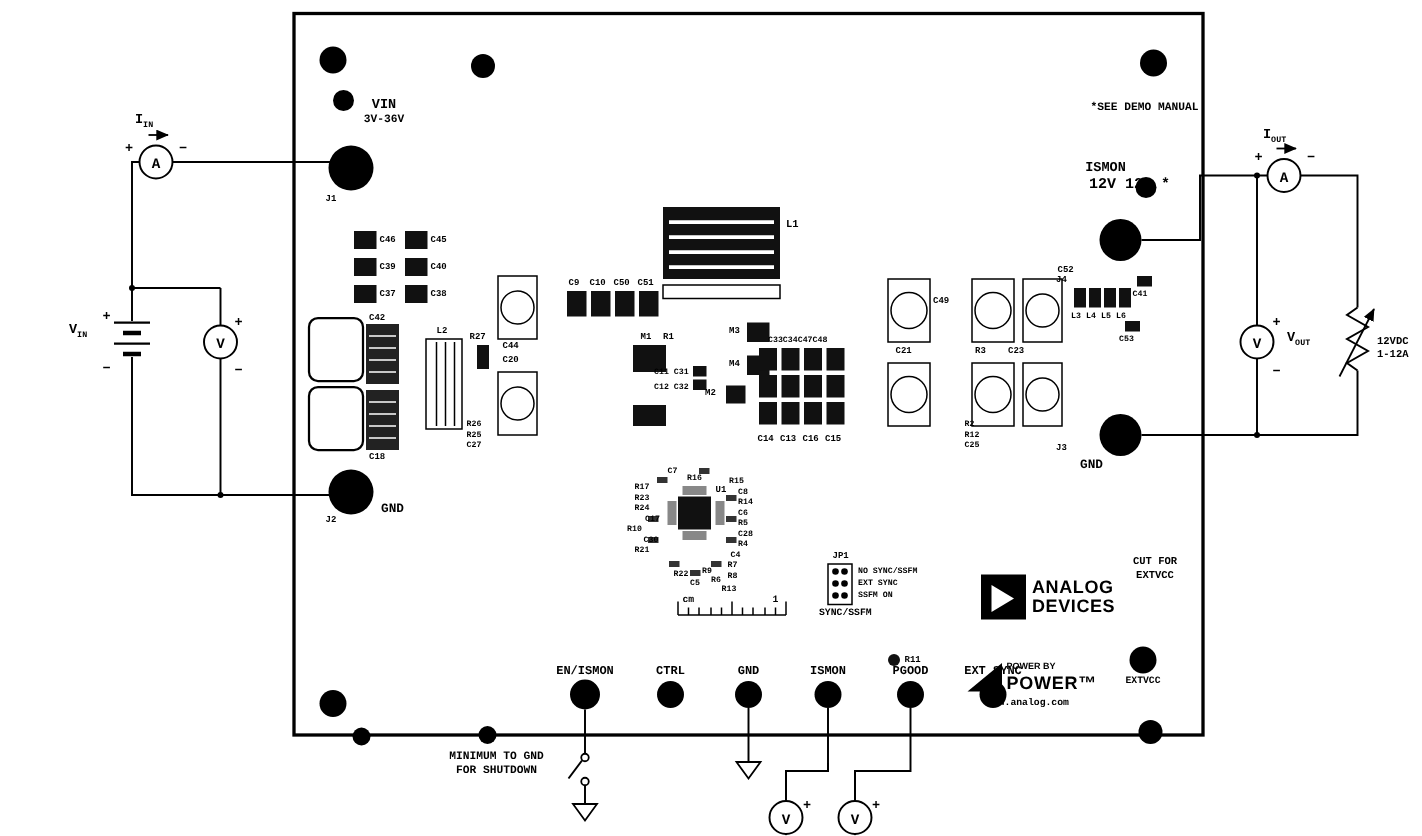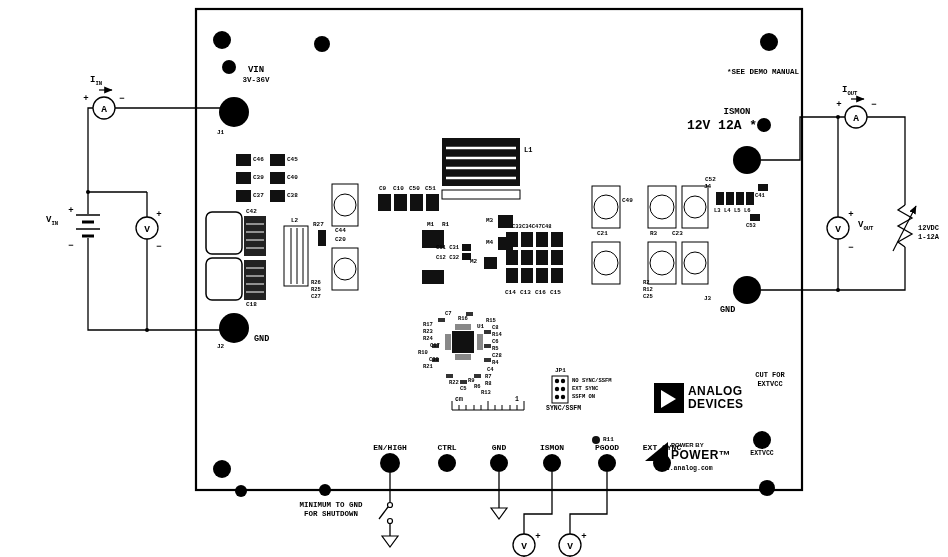--- a/index.html
+++ b/index.html
@@ -285,23 +285,23 @@
 <div class="lbl ctr" style="left:770px;top:372px;font-size:7px">CUT FOR</div>
 <div class="lbl ctr" style="left:770px;top:381px;font-size:7px">EXTVCC</div>
 <div class="lbl ctr" style="left:331px;top:502px;font-size:7.5px">MINIMUM TO GND</div>
 <div class="lbl ctr" style="left:331px;top:511px;font-size:7.5px">FOR SHUTDOWN</div>
 <div class="lbl" style="left:658px;top:466px;font-size:6.5px">www.analog.com</div>
 
 <div class="lbl ctr" style="left:256px;top:66px;font-size:9px">VIN</div>
 <div class="lbl ctr" style="left:256px;top:77px;font-size:7.5px">3V-36V</div>
 <div class="lbl" style="left:254px;top:335px;font-size:8.5px">GND</div>
 <div class="lbl ctr" style="left:737px;top:108px;font-size:9px">ISMON</div>
-<div class="lbl ctr" style="left:722px;top:119px;font-size:13px">12V 12A *</div>
+<div class="lbl ctr" style="left:753px;top:119px;font-size:10px">12V 12A *</div>
 <div class="lbl" style="left:720px;top:306px;font-size:8.5px">GND</div>
-<div class="lbl ctr" style="left:390px;top:444px;font-size:8px">EN/HIGH</div>
+<div class="lbl ctr" style="left:390px;top:444px;font-size:8px">EN/ISMON</div>
 <div class="lbl ctr" style="left:447px;top:444px;font-size:8px">CTRL</div>
 <div class="lbl ctr" style="left:499px;top:444px;font-size:8px">GND</div>
 <div class="lbl ctr" style="left:552px;top:444px;font-size:8px">ISMON</div>
 <div class="lbl ctr" style="left:607px;top:444px;font-size:8px">PGOOD</div>
 <div class="lbl ctr" style="left:662px;top:444px;font-size:8px">EXT SYNC</div>
 <div class="lbl ctr" style="left:762px;top:451px;font-size:6.5px">EXTVCC</div>
 
 <div class="lbl" style="left:90px;top:76px;font-size:9px"><span>I</span><sub>IN</sub></div>
 <div class="lbl" style="left:842px;top:86px;font-size:9px"><span>I</span><sub>OUT</sub></div>
 <div class="lbl" style="left:46px;top:216px;font-size:9px"><span>V</span><sub>IN</sub></div>

